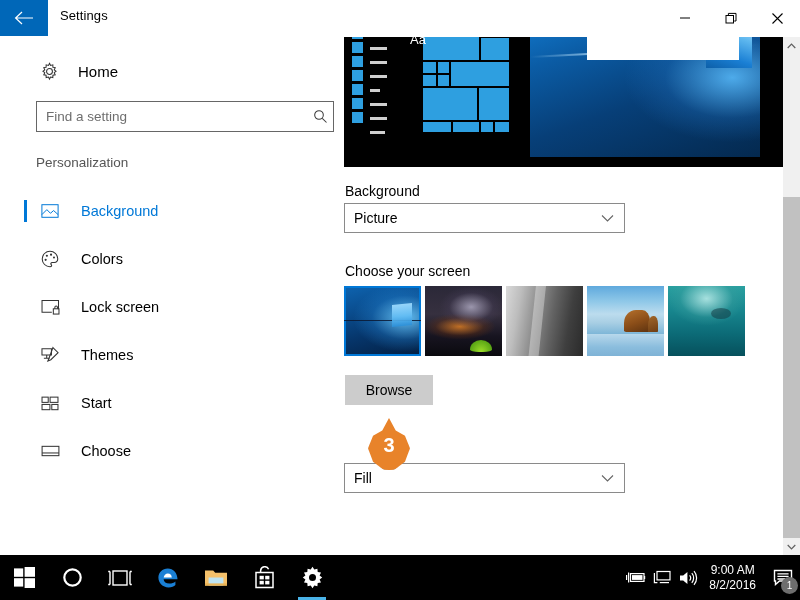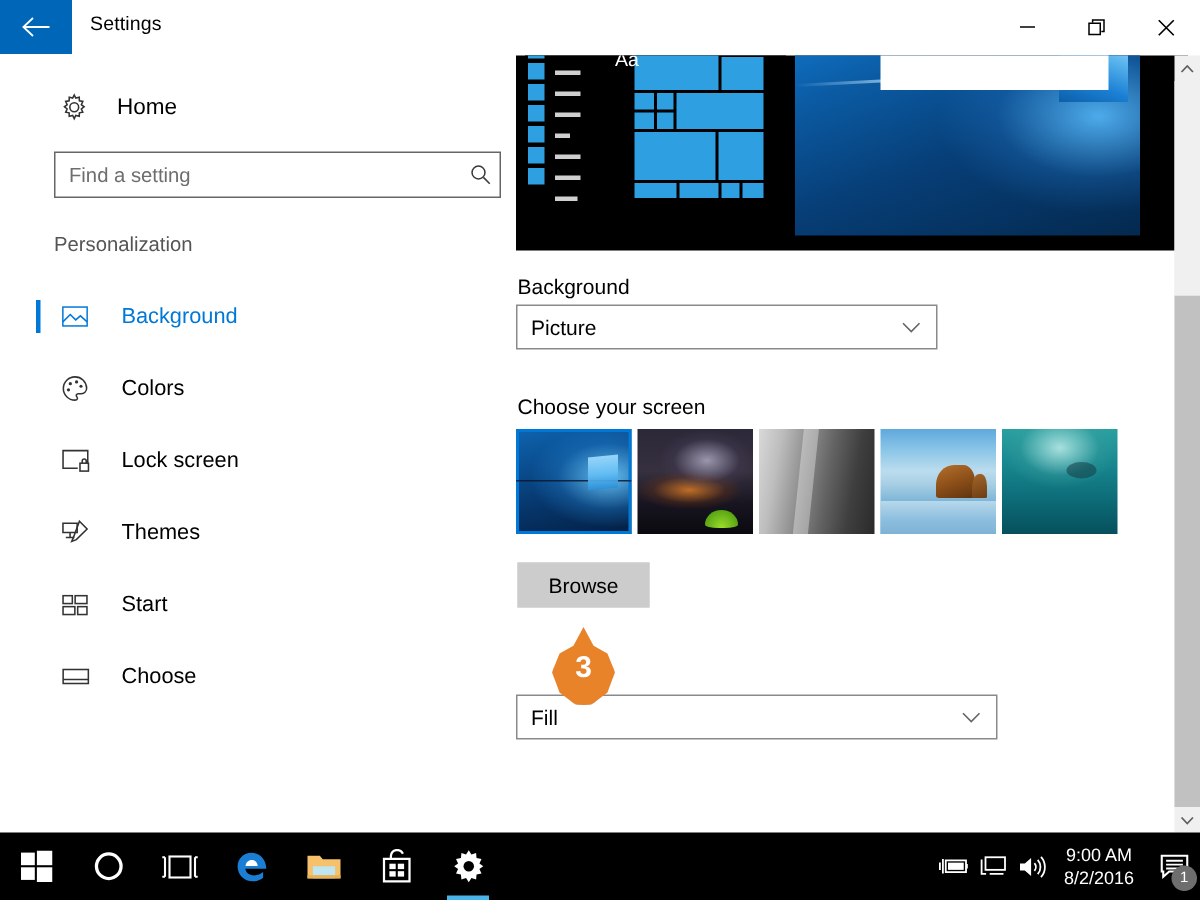--- a/index.html
+++ b/index.html
@@ -490,21 +490,21 @@
           <div class="rock2"></div>
       </div>
       <div class="thumb th5">
         <div class="turtle"></div>
       </div>
     </div>
 
     <div class="browse-btn">Browse</div>
 
     <div class="field-label" style="left:5px; top:433px;">Choose a fit</div>
-    <div class="dropdown" style="left:4px; top:425px; width:321px; top:426px;">
+    <div class="dropdown" style="left:4px; top:425px; width:281px; top:426px;">
       <span class="dd-value">Fill</span>
       <span class="dd-arrow">
         <svg width="13" height="9" viewBox="0 0 13 9">
           <path d="M1 1.5 L6.5 7 L12 1.5" fill="none" stroke="#666" stroke-width="1.1"></path>
         </svg>
       </span>
     </div>
   </div>
 
   <div class="step-badge">

